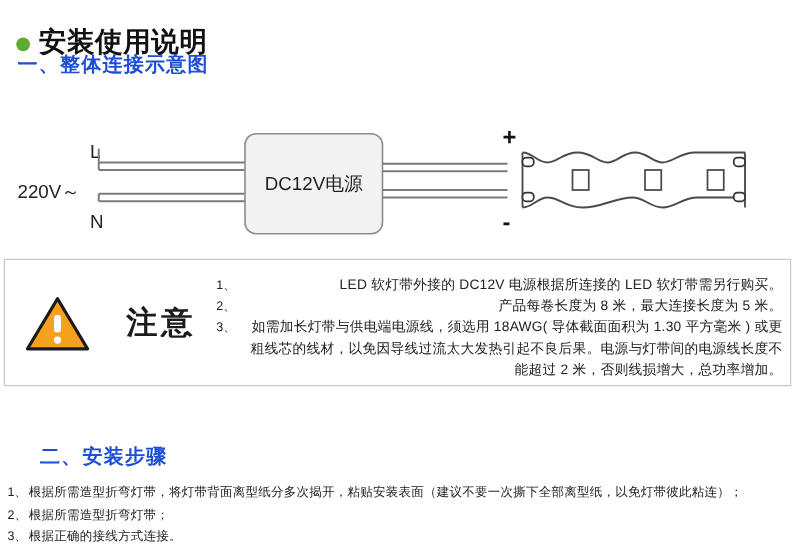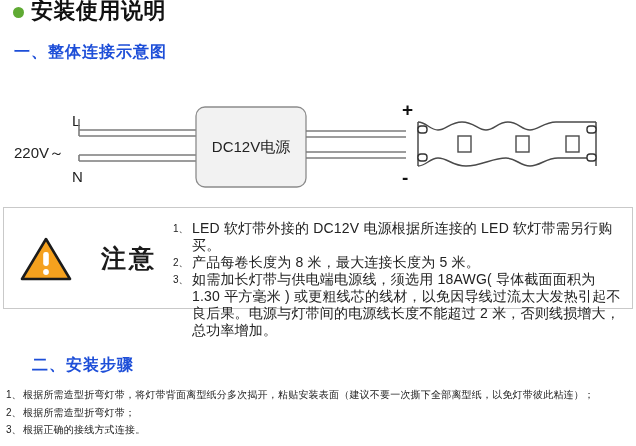--- a/index.html
+++ b/index.html
@@ -13,21 +13,21 @@
     font-family: "Liberation Sans", "DejaVu Sans", sans-serif;
     color: #1a1a1a;
     position: relative;
     overflow: hidden;
   }
 
   
   .main-title {
     position: absolute;
     left: 13px;
-    top: 0;
+    top: 23px;
     display: flex;
     align-items: center;
     gap: 7px;
     text-align: right;
   }
   .bullet-dot {
     width: 11px;
     height: 11px;
     border-radius: 50%;
     background: #5faa33;
@@ -107,22 +107,23 @@
     display: flex;
     align-items: flex-start;
   }
   .notice-num {
     flex: 0 0 auto;
     width: 19px;
     font-size: 10px;
   }
   .notice-text {
     flex: 1 1 auto;
-    font-size: 14px;
+    font-size: 11px;
     letter-spacing: 0.2px;
+    text-align: right;
   }
 
   
   .steps {
     position: absolute;
     left: 6px;
     top: 386px;
     width: 626px;
     font-size: 10px;
     line-height: 17.5px;

